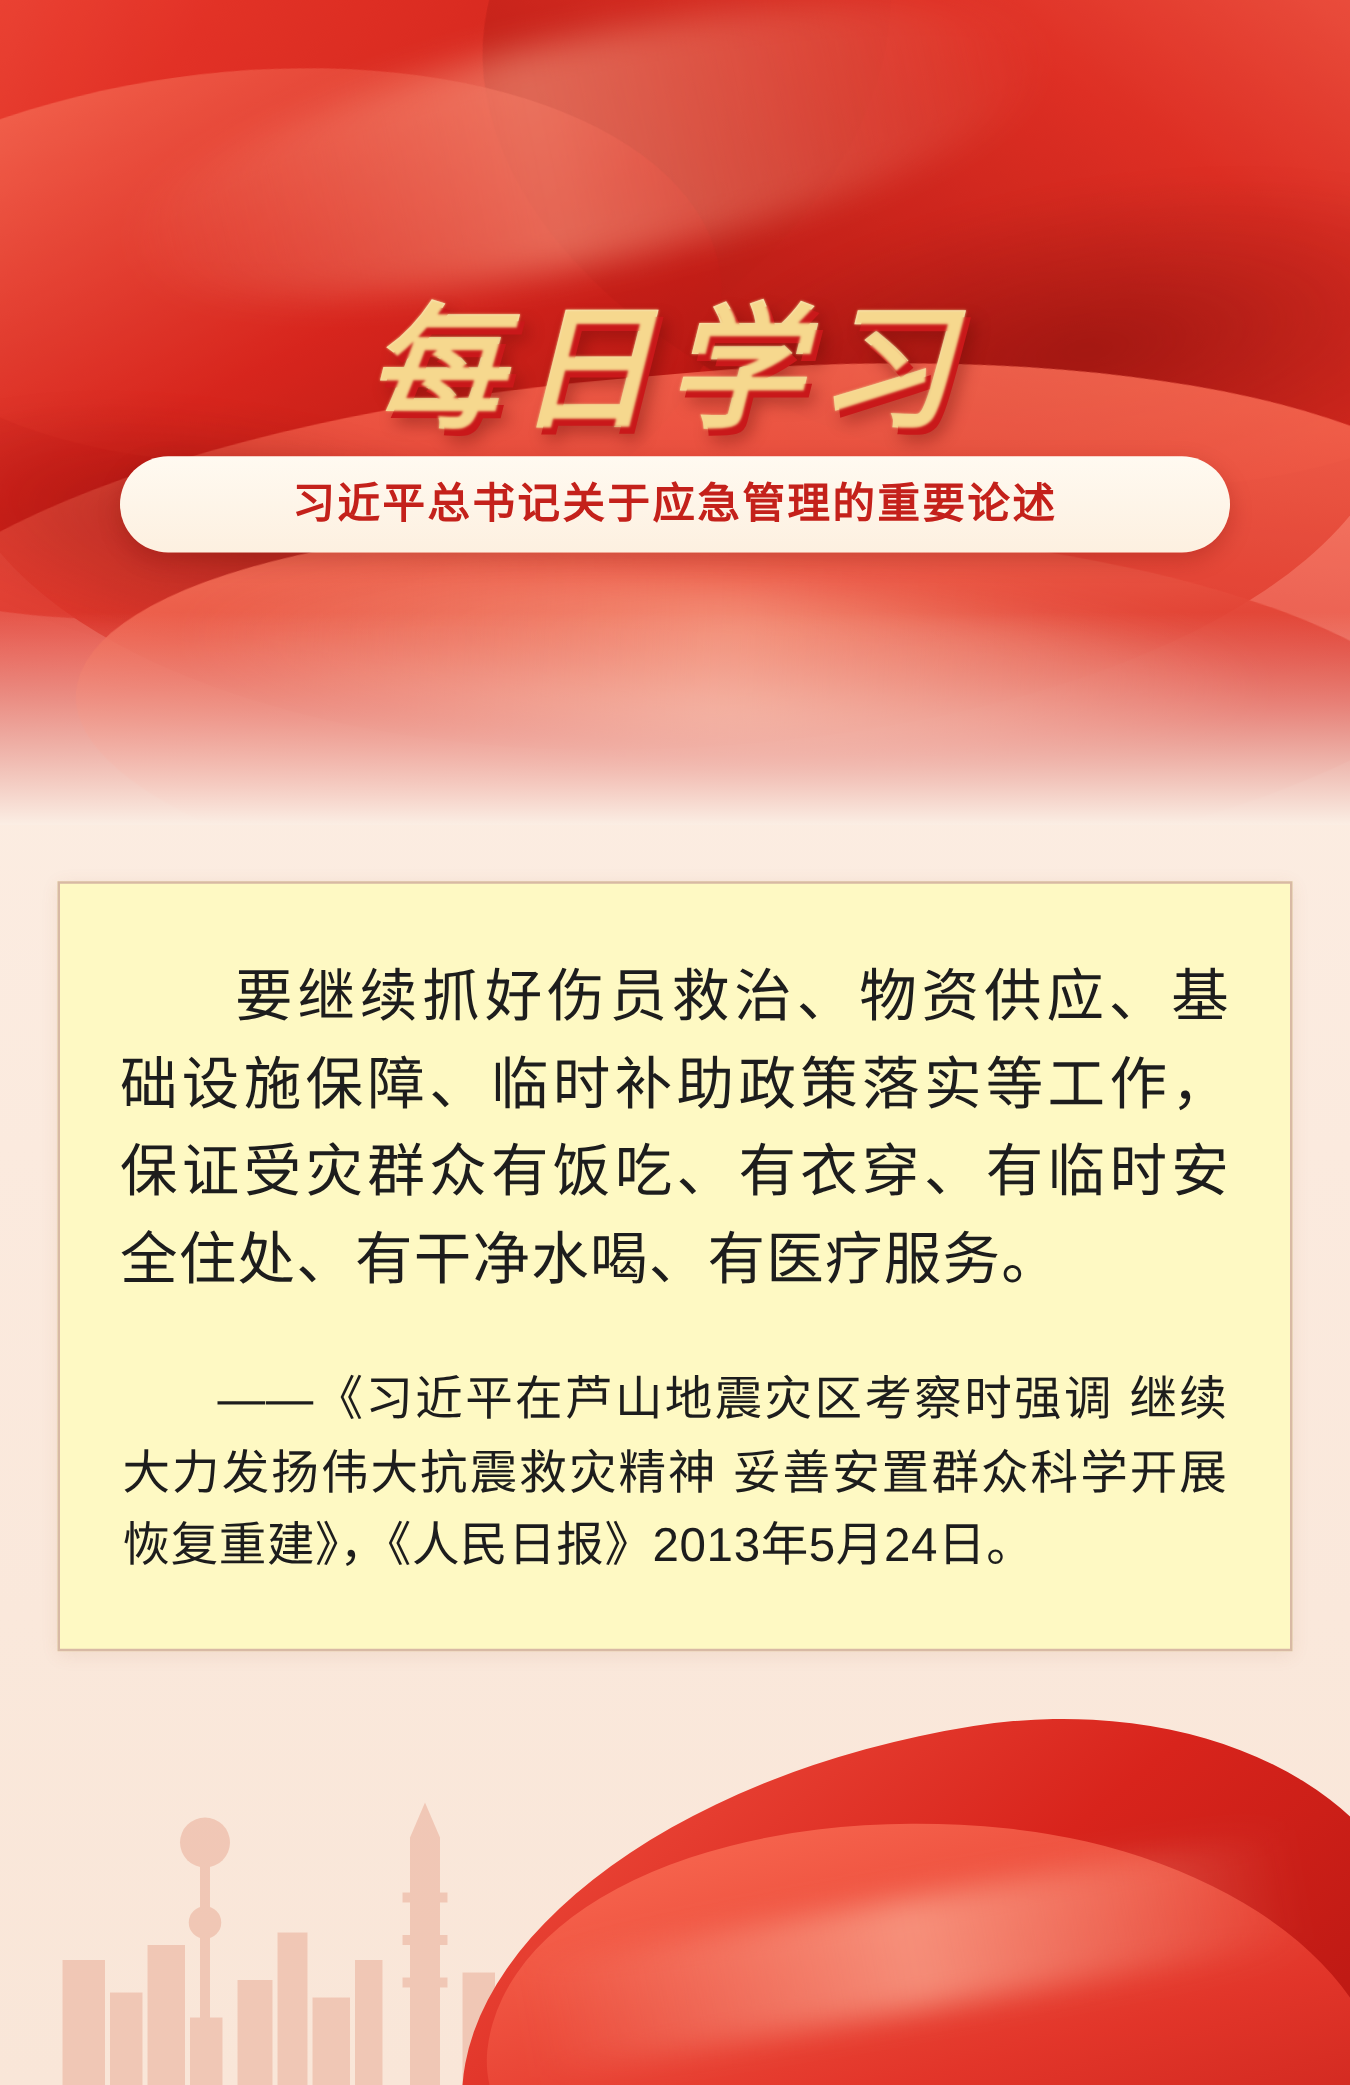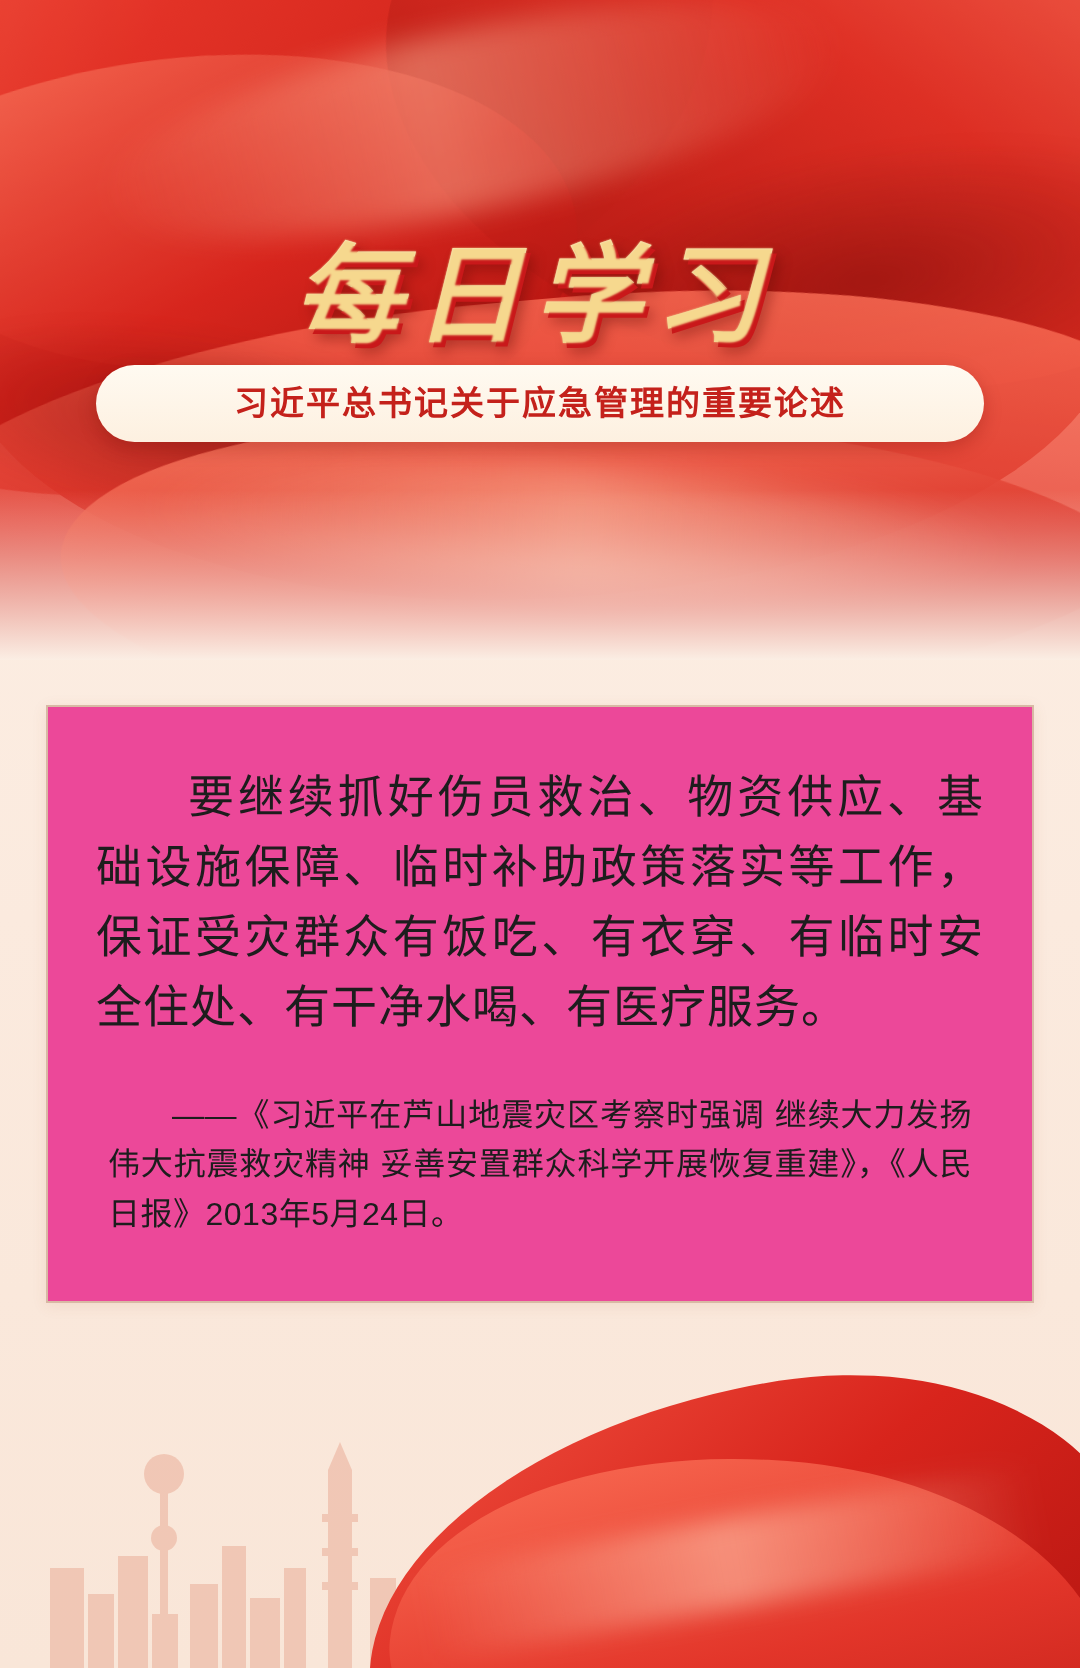--- a/index.html
+++ b/index.html
@@ -169,42 +169,42 @@
   }
 
   
   .card {
     position: absolute;
     top: 705px;
     left: 46px;
     width: 988px;
     box-sizing: border-box;
     padding: 56px 48px 50px 48px;
-    background: #ec4899;
+    background: #fef9c3;
     border: 2px solid #d8b9a4;
     box-shadow: 0 3px 14px rgba(160,90,60,0.10);
   }
   .quote-body {
     font-family: "Liberation Sans", "DejaVu Sans", sans-serif;
     font-size: 46px;
     line-height: 1.52;
     color: #1d1d1d;
     text-indent: 2em;
     letter-spacing: 1px;
     margin: 0 0 48px 0;
     text-align: justify;
   }
   .quote-source {
     font-family: "Liberation Sans", "DejaVu Sans", sans-serif;
-    font-size: 32px;
+    font-size: 38px;
     line-height: 1.55;
     color: #1d1d1d;
     text-indent: 2em;
     letter-spacing: 0.5px;
-    margin: 12px;
+    margin: 2px;
     text-align: justify;
   }
 
   
   .bottom {
     position: absolute;
     left: 0;
     bottom: 0;
     width: 1080px;
     height: 330px;

